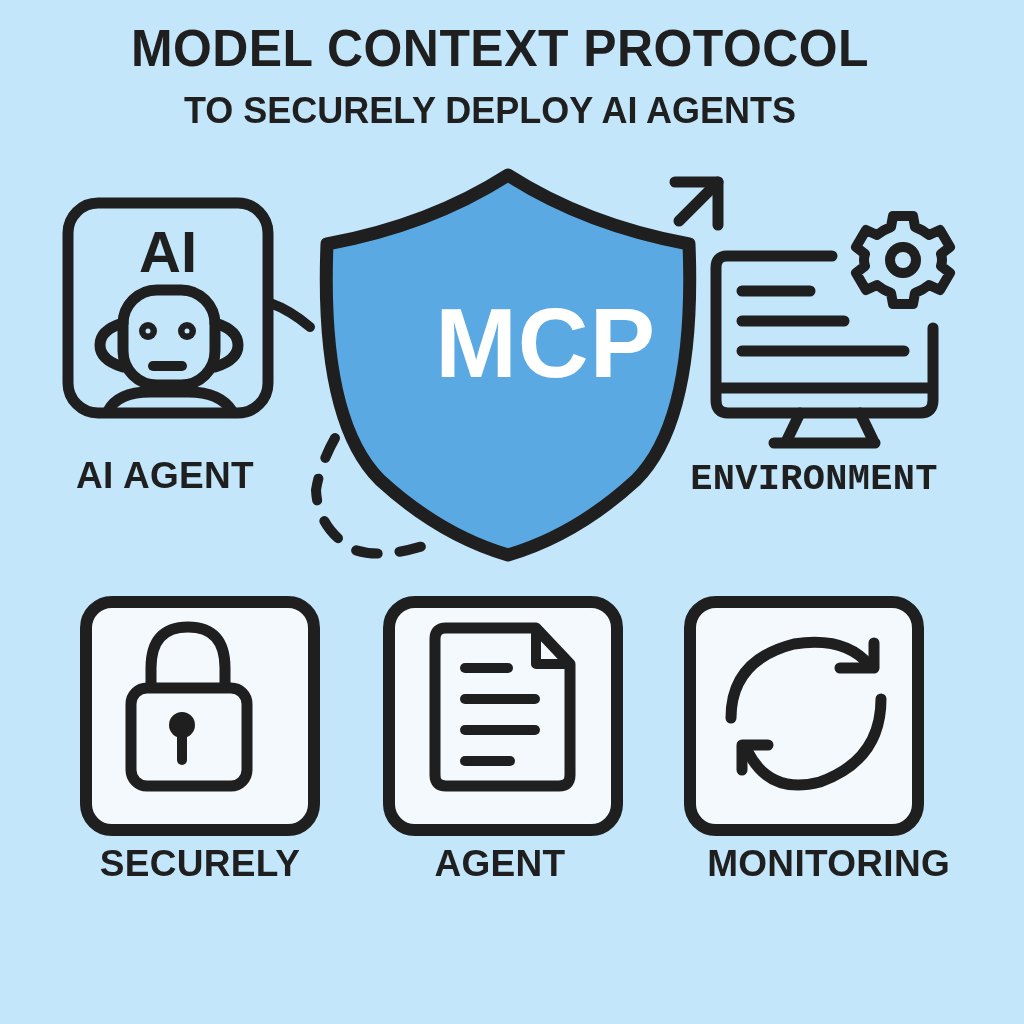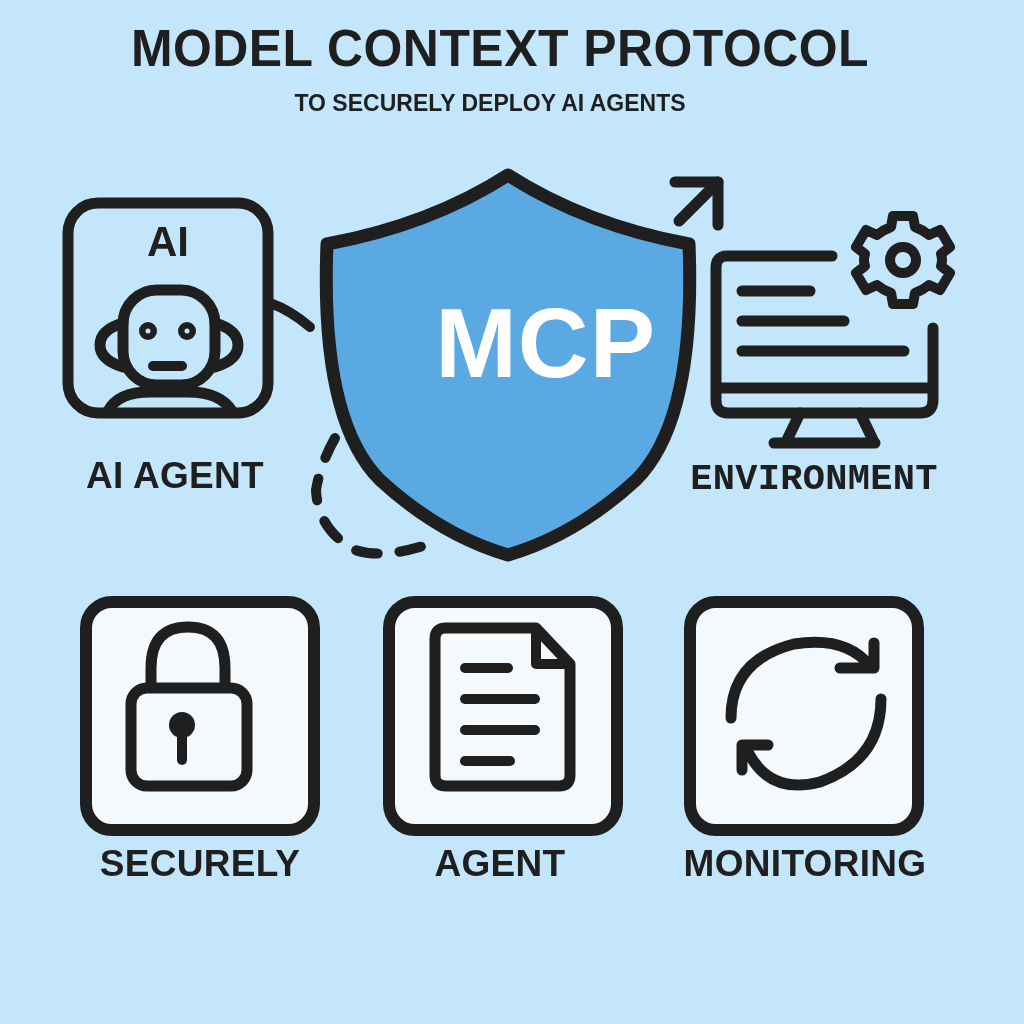--- a/index.html
+++ b/index.html
@@ -11,21 +11,21 @@
       color: #1f1f1f;
     }
     .abs { position: absolute; }
     .title {
       left: 0; width: 1000px; top: 18px; text-align: center;
       font-size: 52px; font-weight: bold; letter-spacing: 0.5px;
       transform: scaleX(0.96);
     }
     .subtitle {
       left: 0; width: 980px; top: 90px; text-align: center;
-      font-size: 23px; font-weight: bold;
+      font-size: 36px; font-weight: bold;
     }
     .label {
       font-size: 37px; font-weight: bold; text-align: center;
       letter-spacing: 0.3px;
     }
     svg { position: absolute; overflow: visible; }
   </style>
 </head>
 <body>
 
@@ -46,22 +46,22 @@
     <circle cx="148" cy="331" r="2.5" fill="#c3e6fb"></circle>
     <circle cx="187" cy="331" r="9" fill="#1f1f1f"></circle>
     <circle cx="187" cy="331" r="2.5" fill="#c3e6fb"></circle>
 
     <line x1="153" y1="366" x2="182" y2="366" stroke="#1f1f1f" stroke-width="10" stroke-linecap="round"></line>
 
     <path d="M108 411 Q118 392 150 392 L188 392 Q220 392 232 411" fill="none" stroke="#1f1f1f" stroke-width="11" stroke-linecap="round"></path>
 
     <path d="M270 303 Q290 310 310 327" fill="none" stroke="#1f1f1f" stroke-width="10" stroke-linecap="round"></path>
   </svg>
-  <div class="abs" style="left:118px;top:218px;width:100px;text-align:center;font-size:42px;font-weight:bold;">AI</div>
-  <div class="abs label" style="left:50px;top:455px;width:250px;">AI AGENT</div>
+  <div class="abs" style="left:118px;top:218px;width:100px;text-align:center;font-size:58px;font-weight:bold;">AI</div>
+  <div class="abs label" style="left:40px;top:455px;width:250px;">AI AGENT</div>
 </div>
 
 <div>
   <svg width="1024" height="1024" style="left:0;top:0;pointer-events:none">
     <path d="M508 175 Q430 225 327 244 Q320 420 380 480 Q440 535 508 555 Q576 535 636 480 Q696 420 689 244 Q586 225 508 175 Z" fill="#5aa9e3" stroke="#1f1f1f" stroke-width="13" stroke-linejoin="round"></path>
 
     <path d="M335 438 Q320 465 316 490 Q318 530 355 550 Q385 560 435 542" fill="none" stroke="#1f1f1f" stroke-width="10" stroke-linecap="round" stroke-dasharray="22 22"></path>
   </svg>
   <div class="abs" style="left:360px;top:287px;width:296px;text-align:right;font-size:98px;font-weight:bold;color:#ffffff;letter-spacing:1px;">MCP</div>
 </div>
@@ -117,14 +117,14 @@
 </div>
 
 <div>
   <svg width="1024" height="1024" style="left:0;top:0;pointer-events:none">
     <rect x="690" y="602" width="228" height="228" rx="26" fill="#f4f9fd" stroke="#1f1f1f" stroke-width="12"></rect>
     <path d="M731 718 Q731 660 794 644 Q846 636 870 666" fill="none" stroke="#1f1f1f" stroke-width="11" stroke-linecap="round"></path>
     <polyline points="840,668 874,668 874,643" fill="none" stroke="#1f1f1f" stroke-width="11" stroke-linecap="round" stroke-linejoin="round"></polyline>
     <path d="M881 699 Q881 760 820 782 Q770 795 748 752" fill="none" stroke="#1f1f1f" stroke-width="11" stroke-linecap="round"></path>
     <polyline points="768,745 742,745 742,770" fill="none" stroke="#1f1f1f" stroke-width="11" stroke-linecap="round" stroke-linejoin="round"></polyline>
   </svg>
-  <div class="abs label" style="left:660px;top:843px;width:290px;">MONITORING</div>
+  <div class="abs label" style="left:660px;top:843px;width:290px;text-align:right;">MONITORING</div>
 </div>
 
 </body></html>

